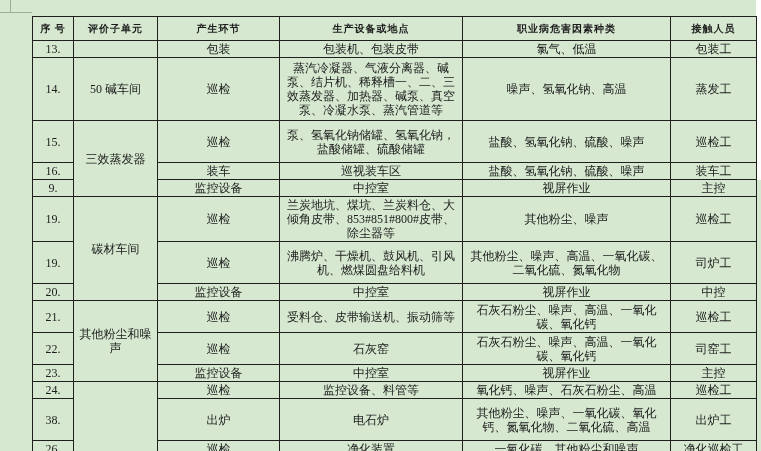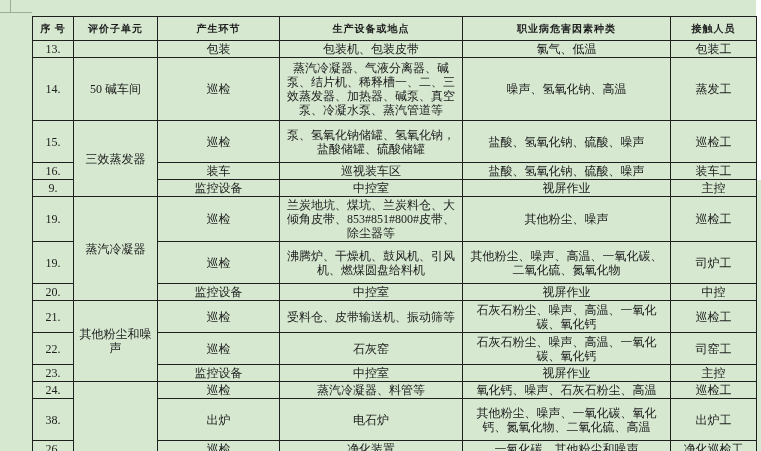--- a/index.html
+++ b/index.html
@@ -88,21 +88,21 @@
     </tr>
     <tr style="height:16px">
       <td class="num">9.</td>
       <td>监控设备</td>
       <td>中控室</td>
       <td>视屏作业</td>
       <td>主控</td>
     </tr>
     <tr style="height:35px">
       <td class="num">19.</td>
-      <td rowspan="3">蒸汽冷凝器</td>
+      <td rowspan="3">碳材车间</td>
       <td class="vb">巡检</td>
       <td>兰炭地坑、煤坑、兰炭料仓、大倾角皮带、853#851#800#皮带、除尘器等</td>
       <td>其他粉尘、噪声</td>
       <td class="vb">巡检工</td>
     </tr>
     <tr style="height:42px">
       <td class="num">19.</td>
       <td class="vb">巡检</td>
       <td>沸腾炉、干燥机、鼓风机、引风机、燃煤圆盘给料机</td>
       <td>其他粉尘、噪声、高温、一氧化碳、二氧化硫、氮氧化物</td>
@@ -134,21 +134,21 @@
       <td class="num">23.</td>
       <td>监控设备</td>
       <td>中控室</td>
       <td>视屏作业</td>
       <td>主控</td>
     </tr>
     <tr style="height:16px">
       <td class="num">24.</td>
       <td rowspan="4"></td>
       <td>巡检</td>
-      <td>蒸汽冷凝器、料管等</td>
+      <td>监控设备、料管等</td>
       <td>氧化钙、噪声、石灰石粉尘、高温</td>
       <td>巡检工</td>
     </tr>
     <tr style="height:42px">
       <td class="num">38.</td>
       <td class="vb">出炉</td>
       <td class="vb">电石炉</td>
       <td>其他粉尘、噪声、一氧化碳、氧化钙、氮氧化物、二氧化硫、高温</td>
       <td class="vb">出炉工</td>
     </tr>

